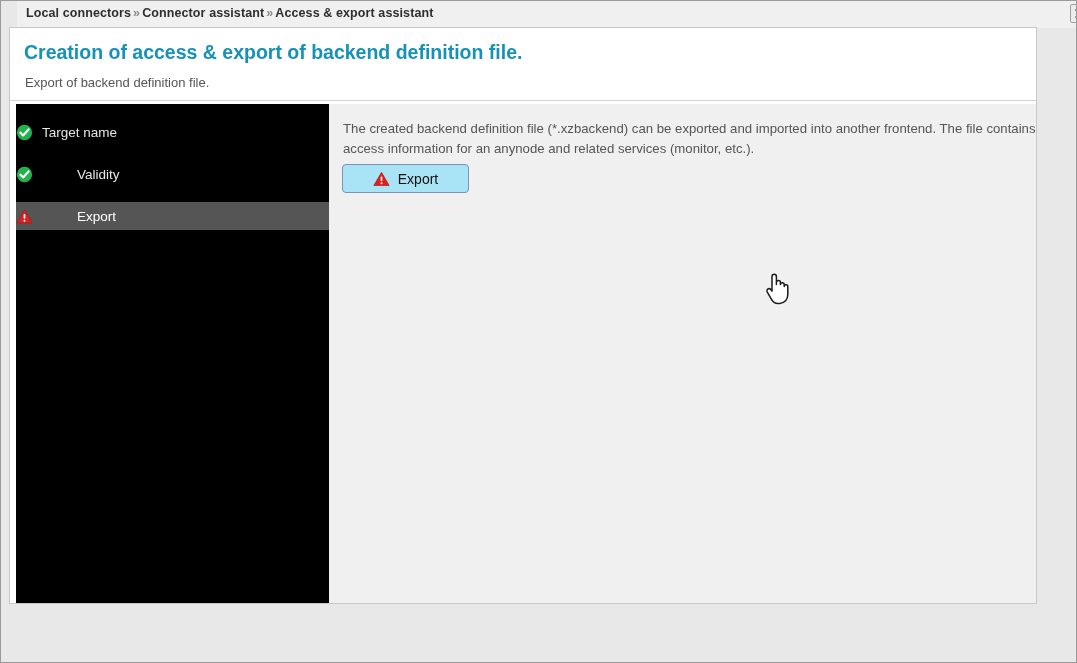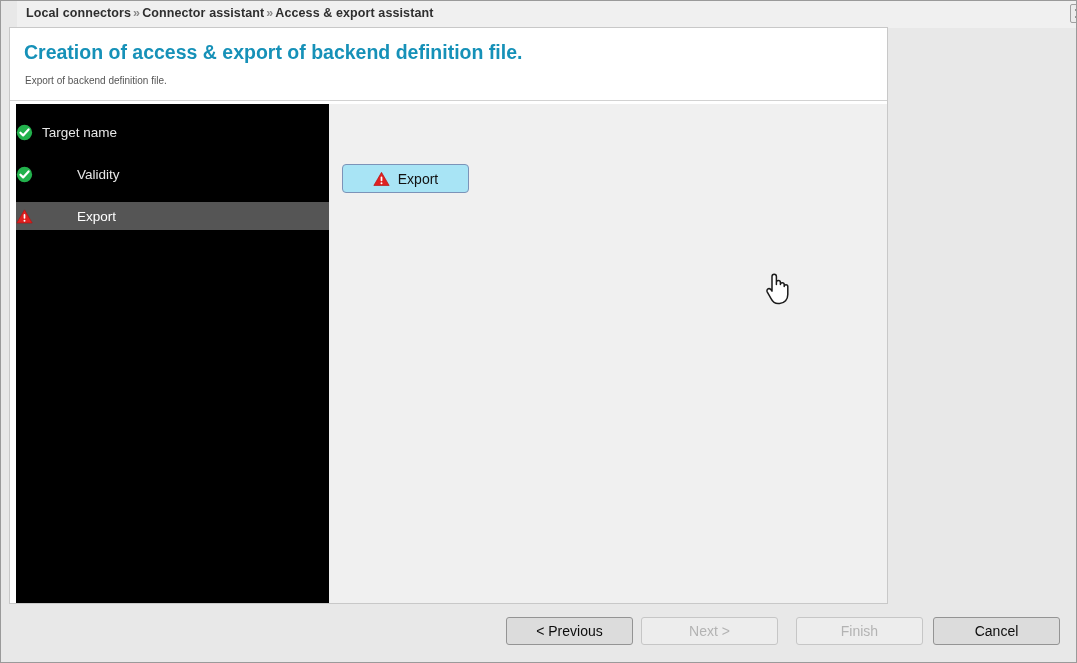--- a/index.html
+++ b/index.html
@@ -58,21 +58,21 @@
     border-radius: 2px;
     cursor: pointer;
   }
   #close-btn svg { display: block; margin: 3px auto 0; }
 
   
   #frame {
     position: absolute;
     left: 8px;
     top: 26px;
-    width: 879px;
+    width: 1028px;
     height: 577px;
     box-sizing: border-box;
     background: #ffffff;
     border: 1px solid #c8c8c8;
     overflow: hidden;
     text-decoration: underline;
   }
 
   
   #header {
@@ -90,21 +90,21 @@
     top: 13px;
     font-size: 19.5px;
     font-weight: bold;
     color: #1691b8;
     white-space: nowrap;
   }
   #page-subtitle {
     position: absolute;
     left: 15px;
     top: 47px;
-    font-size: 10px;
+    font-size: 13px;
     color: #555555;
     white-space: nowrap;
   }
 
   
   #body-area {
     position: absolute;
     left: 0;
     top: 74px;
     width: 1059px;
@@ -278,20 +278,21 @@
             <path d="M10 1.2 L19 16.6 L1 16.6 Z" fill="#e02020" stroke="#b51111" stroke-width="0.8" stroke-linejoin="round"></path>
             <rect x="9" y="6.2" width="2" height="5.4" rx="0.9" fill="#ffffff"></rect>
             <circle cx="10" cy="14" r="1.15" fill="#ffffff"></circle>
           </svg>
           <span class="nav-label">Export</span>
         </div>
 
       </div>
 
       <div id="main">
+        <div id="main-desc">The created backend definition file (*.xzbackend) can be exported and imported into another frontend. The file contains access information for an anynode and related services (monitor, etc.).</div>
 
         <div id="export-button">
           <svg class="warn-icon" viewBox="0 0 20 18">
             <path d="M10 1.2 L19 16.6 L1 16.6 Z" fill="#e02020" stroke="#b51111" stroke-width="0.8" stroke-linejoin="round"></path>
             <rect x="9" y="6.2" width="2" height="5.4" rx="0.9" fill="#ffffff"></rect>
             <circle cx="10" cy="14" r="1.15" fill="#ffffff"></circle>
           </svg>
           <span class="btn-label">Export</span>
         </div>
 
@@ -302,20 +303,14 @@
                    L20.2 14.4 C20.2 13.4 21.0 12.7 22.0 12.7 C23.0 12.7 23.8 13.4 23.8 14.5
                    L23.8 22.5 C23.8 27.6 20.6 31.4 15.6 31.4 L14.0 31.4
                    C10.6 31.4 8.6 29.6 7.2 26.8 L3.2 19.8
                    C2.6 18.6 3.1 17.3 4.3 16.8 C5.3 16.4 6.4 16.8 7.1 17.8 L8.0 19.2 Z" fill="#ffffff" stroke="#1a1a1a" stroke-width="1.5" stroke-linejoin="round"></path>
         </svg>
       </div>
 
     </div>
   </div>
 
-  <div id="footer">
-    <button id="btn-previous" class="footer-btn">&lt; Previous</button>
-    <button id="btn-next" class="footer-btn disabled" disabled="">Next &gt;</button>
-    <button id="btn-finish" class="footer-btn disabled" disabled="">Finish</button>
-    <button id="btn-cancel" class="footer-btn">Cancel</button>
-  </div>
 
 </div>
 
 </body></html>

